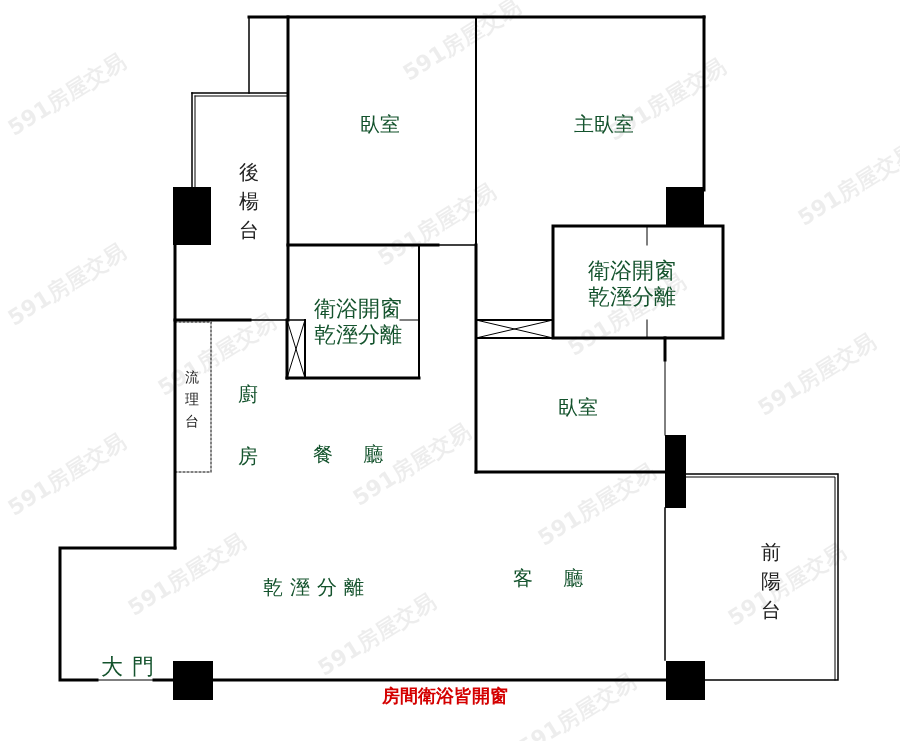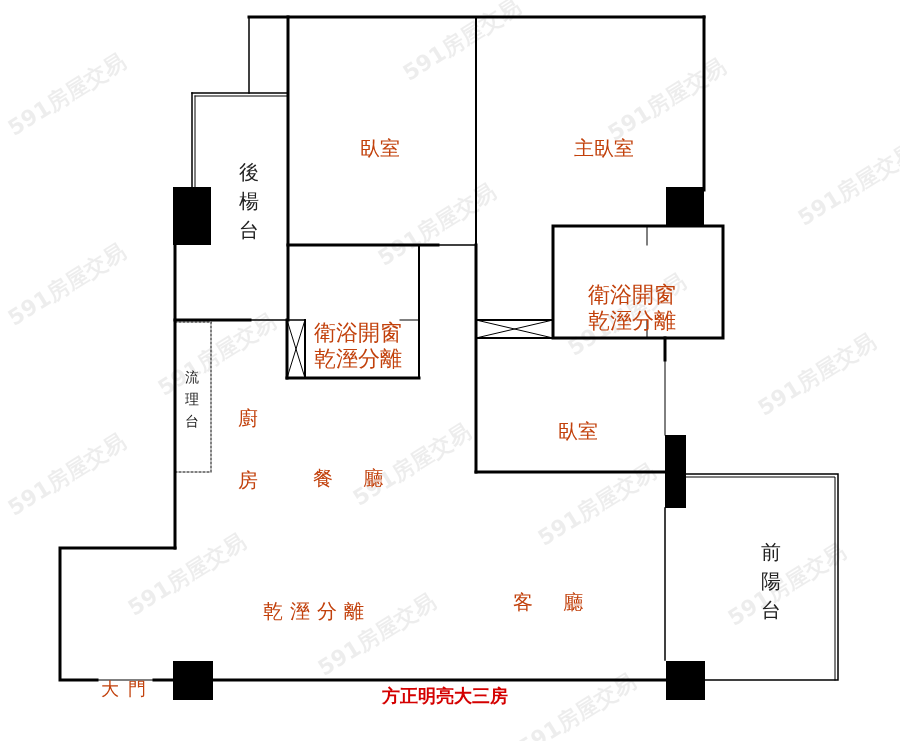--- a/index.html
+++ b/index.html
@@ -1,18 +1,18 @@
 <!DOCTYPE html>
 <html><head>
 <meta charset="utf-8">
 <style>
   html, body { margin: 0; padding: 0; background: #ffffff; }
   #stage { position: relative; width: 900px; height: 741px; background: #ffffff; overflow: hidden; }
   svg { position: absolute; left: 0; top: 0; }
-  .lbl { position: absolute; font-family: "DejaVu Sans", sans-serif; color: #c2410c; font-size: 20px; line-height: 1; white-space: nowrap; margin-top: 24px; }
+  .lbl { position: absolute; font-family: "DejaVu Sans", sans-serif; color: #14532d; font-size: 20px; line-height: 1; white-space: nowrap; }
   .vlbl { position: absolute; font-family: "DejaVu Sans", sans-serif; color: #222222; font-size: 20px; line-height: 29px; width: 24px; text-align: center; }
   .sm { font-size: 22px; line-height: 26px; }
   .small-v { font-size: 14px; line-height: 22px; width: 18px; }
   .wide { letter-spacing: 12px; }
   .caption { position: absolute; font-family: "DejaVu Serif", serif; color: #d40000; font-size: 18px; font-weight: bold; line-height: 24px; text-align: center; left: 360px; top: 684px; width: 170px; }
   .wm { position: absolute; font-family: "DejaVu Sans", sans-serif; color: rgba(0,0,0,0.07); font-size: 22px; font-weight: bold; transform: rotate(-32deg); white-space: nowrap; pointer-events: none; }
 </style>
 </head>
 <body>
 
@@ -133,18 +133,18 @@
   <div class="lbl" style="left:263px;top:577px;letter-spacing:7px;">乾溼分離</div>
 
   <div class="lbl wide" style="left:513px;top:568px;text-align:center;">客 廳</div>
 
   <div class="vlbl" style="left:759px;top:538px;">
     <div>前</div>
     <div>陽</div>
     <div>台</div>
   </div>
 
-  <div class="lbl" style="left:101px;top:656px;font-size:18px;letter-spacing:9px;">大門</div>
+  <div class="lbl" style="left:101px;top:656px;font-size:22px;letter-spacing:9px;">大門</div>
 
   <div class="caption">
-    <div>方正明亮大三房</div>
+    <div>房間衛浴皆開窗</div>
   </div>
 </div>
 
 </body></html>

